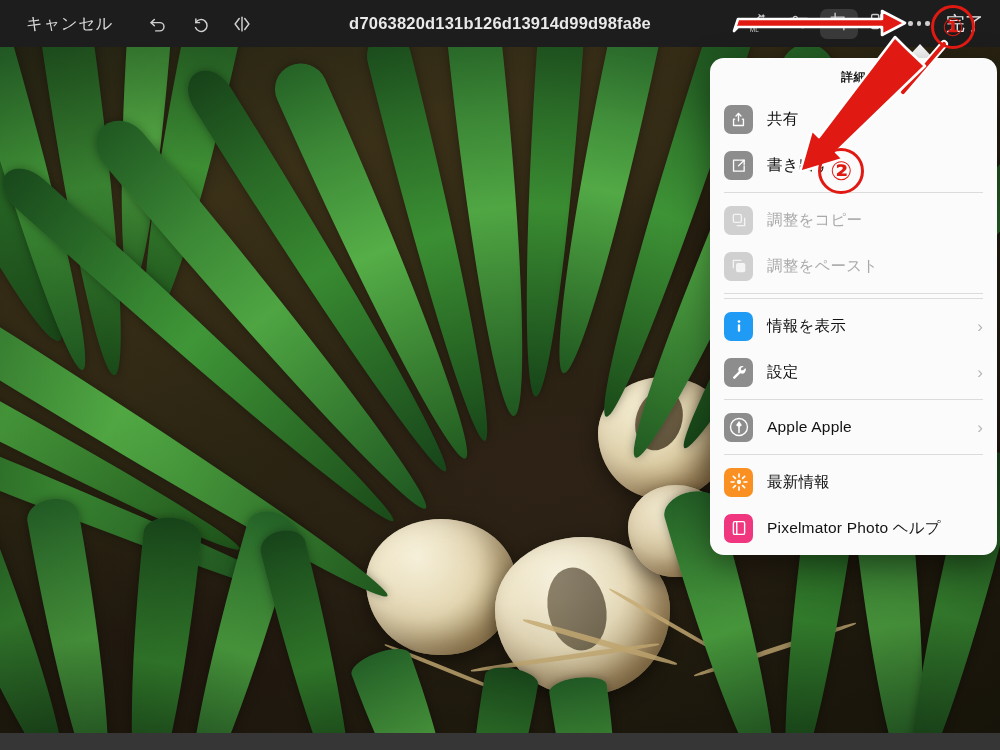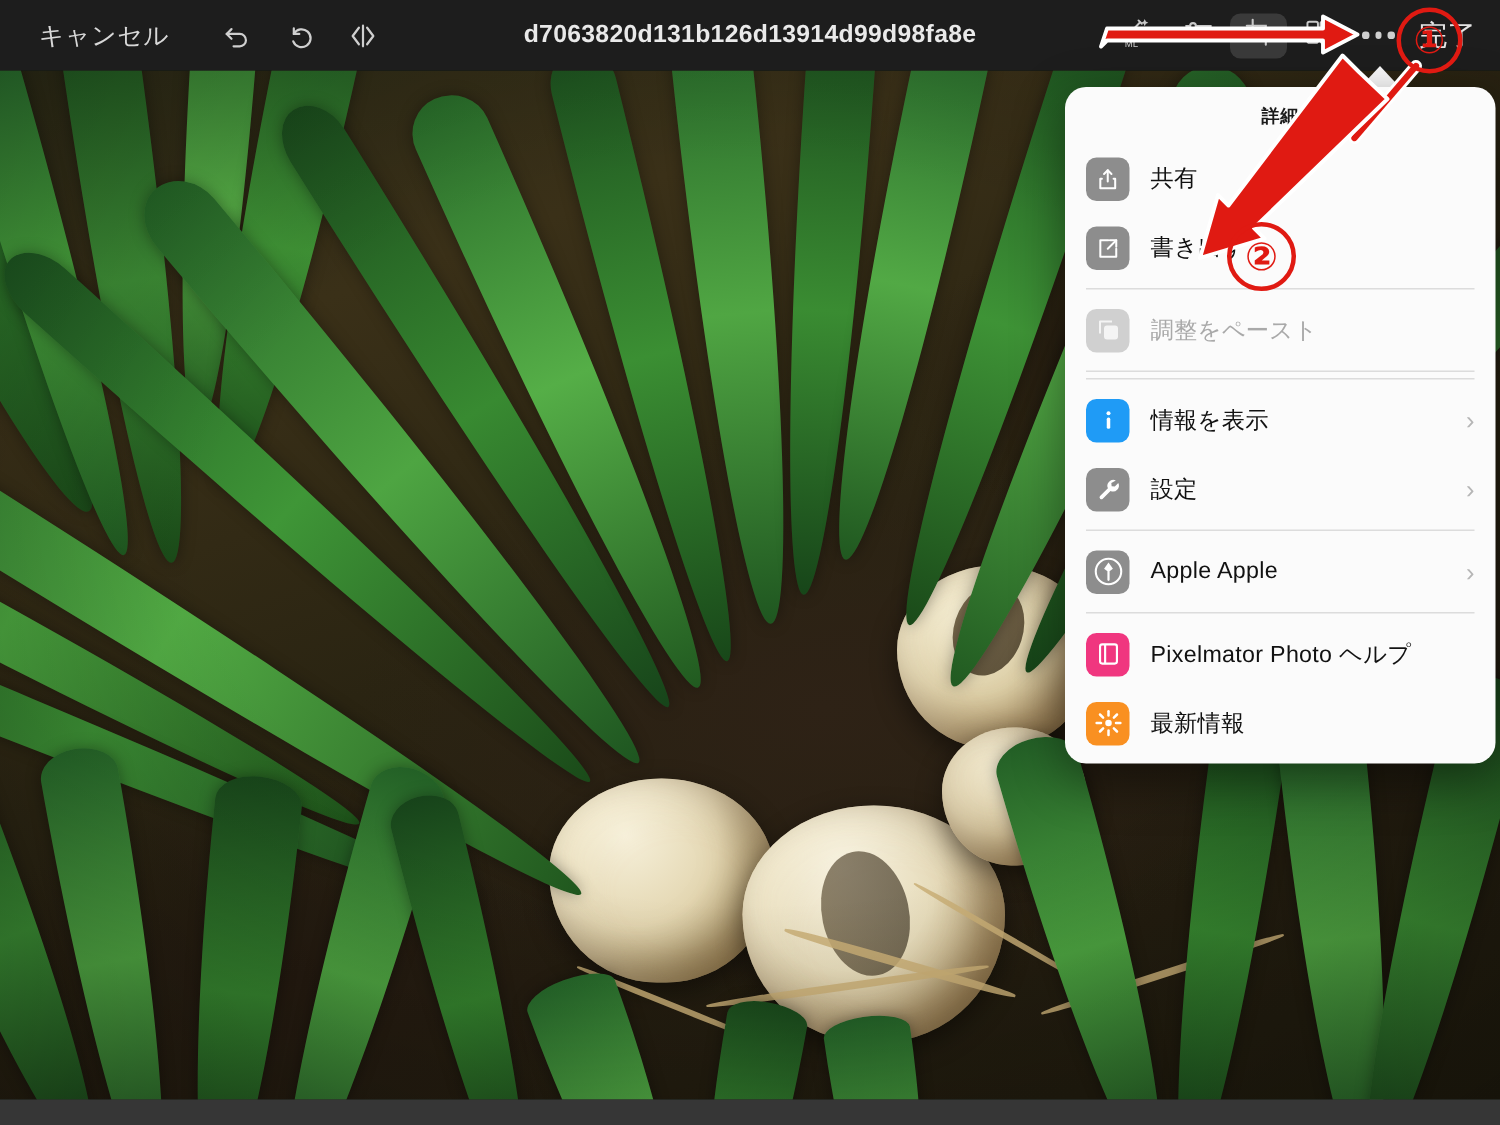--- a/index.html
+++ b/index.html
@@ -2,21 +2,21 @@
 <html><head>
 <meta charset="utf-8">
 <style>
   html,body{margin:0;padding:0;}
   body{
     width:1000px;height:750px;overflow:hidden;
     background:#1c1c1c;
     font-family:"Liberation Sans","DejaVu Sans",sans-serif;
     -webkit-font-smoothing:antialiased;
   }
-  .app{position:relative;width:1000px;height:750px;overflow:hidden;background:#000000;text-decoration:underline;}
+  .app{position:relative;width:1000px;height:750px;overflow:hidden;background:#fef9c3;text-decoration:underline;}
 
   
   .topbar{
     position:absolute;left:0;top:0;width:1000px;height:47px;
     background:#1d1d1d;
     display:flex;align-items:center;
   }
   .tb-cancel{
     color:#d8d8d8;font-size:16.5px;letter-spacing:0.5px;
     margin-left:26px;white-space:nowrap;
@@ -313,20 +313,29 @@
         </span>
         <span class="mlabel">書き出す</span>
       </div>
     </div>
     <div class="sep"></div>
 
     <div class="mgroup">
       <div class="mrow disabled">
         <span class="micon">
           <svg width="16" height="16" viewBox="0 0 24 24" fill="none" stroke="#f4f4f4" stroke-width="2" stroke-linejoin="round">
+            <rect x="3.5" y="3.5" width="12" height="12" rx="2"></rect>
+            <path d="M8.5 20.5 H20.5 V8.5"></path>
+          </svg>
+        </span>
+        <span class="mlabel">調整をコピー</span>
+      </div>
+      <div class="mrow disabled">
+        <span class="micon">
+          <svg width="16" height="16" viewBox="0 0 24 24" fill="none" stroke="#f4f4f4" stroke-width="2" stroke-linejoin="round">
             <path d="M3.5 15.5 V3.5 H15.5"></path>
             <rect x="8.5" y="8.5" width="12" height="12" rx="2" fill="#f4f4f4" stroke="#f4f4f4"></rect>
           </svg>
         </span>
         <span class="mlabel">調整をペースト</span>
       </div>
     </div>
     <div class="sep"></div>
 
     <div class="sep"></div>
@@ -363,45 +372,45 @@
             <path d="M13 13.3 V19" stroke-width="1.6" stroke-linecap="round"></path>
           </svg>
         </span>
         <span class="mlabel">Apple Apple</span>
         <span class="chev">›</span>
       </div>
     </div>
     <div class="sep"></div>
 
     <div class="mgroup">
-      <div class="mrow">
-        <span class="micon ic-pink">
-          <svg width="18" height="18" viewBox="0 0 24 24" fill="none" stroke="#fff" stroke-width="1.9" stroke-linejoin="round">
-            <rect x="4.5" y="3.5" width="15" height="17" rx="2"></rect>
-            <path d="M9 3.5 V20.5"></path>
-          </svg>
-        </span>
-        <span class="mlabel">Pixelmator Photo ヘルプ</span>
-      </div>
       <div class="mrow">
         <span class="micon ic-orange">
           <svg width="20" height="20" viewBox="0 0 24 24" stroke="#fff" stroke-width="2" stroke-linecap="round">
             <circle cx="12" cy="12" r="2.6" fill="#fff" stroke="none"></circle>
             <path d="M12 2.5 V6"></path>
               <path d="M12 18 V21.5"></path>
               <path d="M2.5 12 H6"></path>
               <path d="M18 12 H21.5"></path>
             <path d="M5.2 5.2 L7.7 7.7"></path>
               <path d="M16.3 16.3 L18.8 18.8"></path>
             <path d="M18.8 5.2 L16.3 7.7"></path>
               <path d="M7.7 16.3 L5.2 18.8"></path>
           </svg>
         </span>
         <span class="mlabel">最新情報</span>
       </div>
+      <div class="mrow">
+        <span class="micon ic-pink">
+          <svg width="18" height="18" viewBox="0 0 24 24" fill="none" stroke="#fff" stroke-width="1.9" stroke-linejoin="round">
+            <rect x="4.5" y="3.5" width="15" height="17" rx="2"></rect>
+            <path d="M9 3.5 V20.5"></path>
+          </svg>
+        </span>
+        <span class="mlabel">Pixelmator Photo ヘルプ</span>
+      </div>
     </div>
   </div>
 
   <svg class="anno" viewBox="0 0 1000 750">
 
     <g>
       <path d="M734 31 L738 19 L882 19 L882 11 L905 23 L882 35 L882 27 L738 27 Z" fill="#e01a12" stroke="#ffffff" stroke-width="2.6" stroke-linejoin="round"></path>
     </g>
 
     <g>

